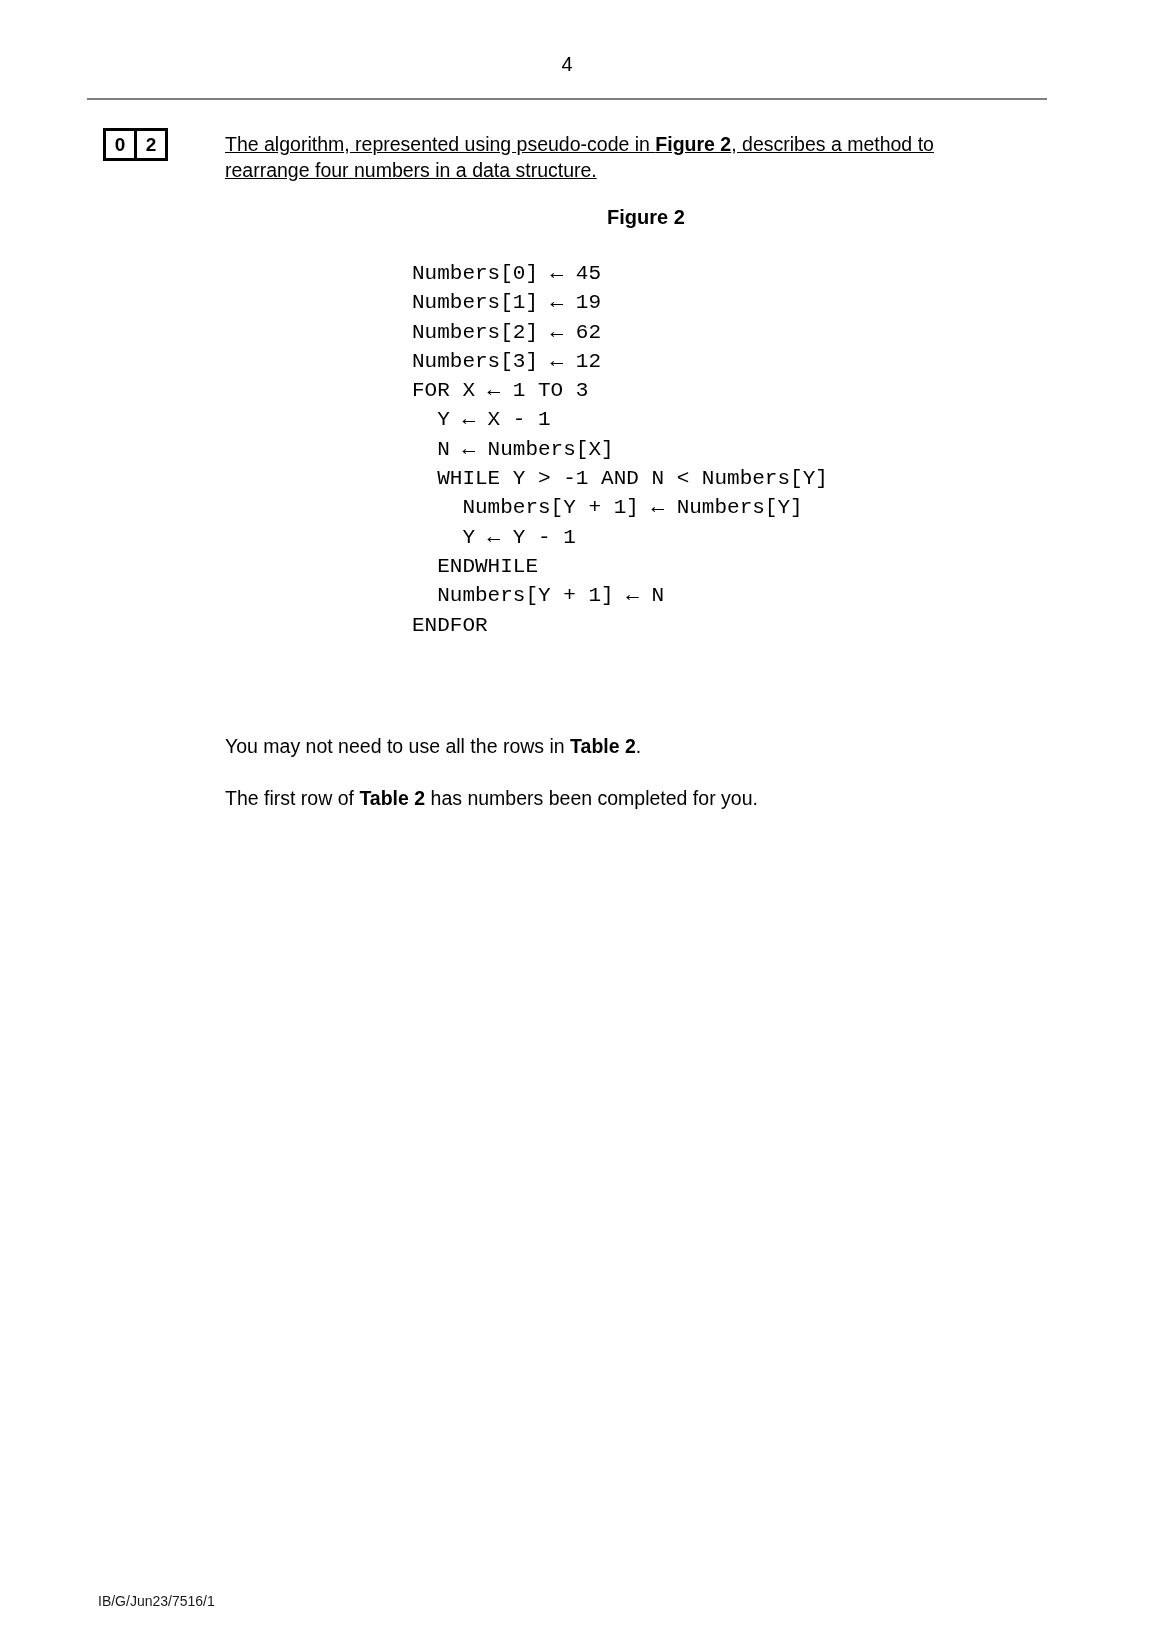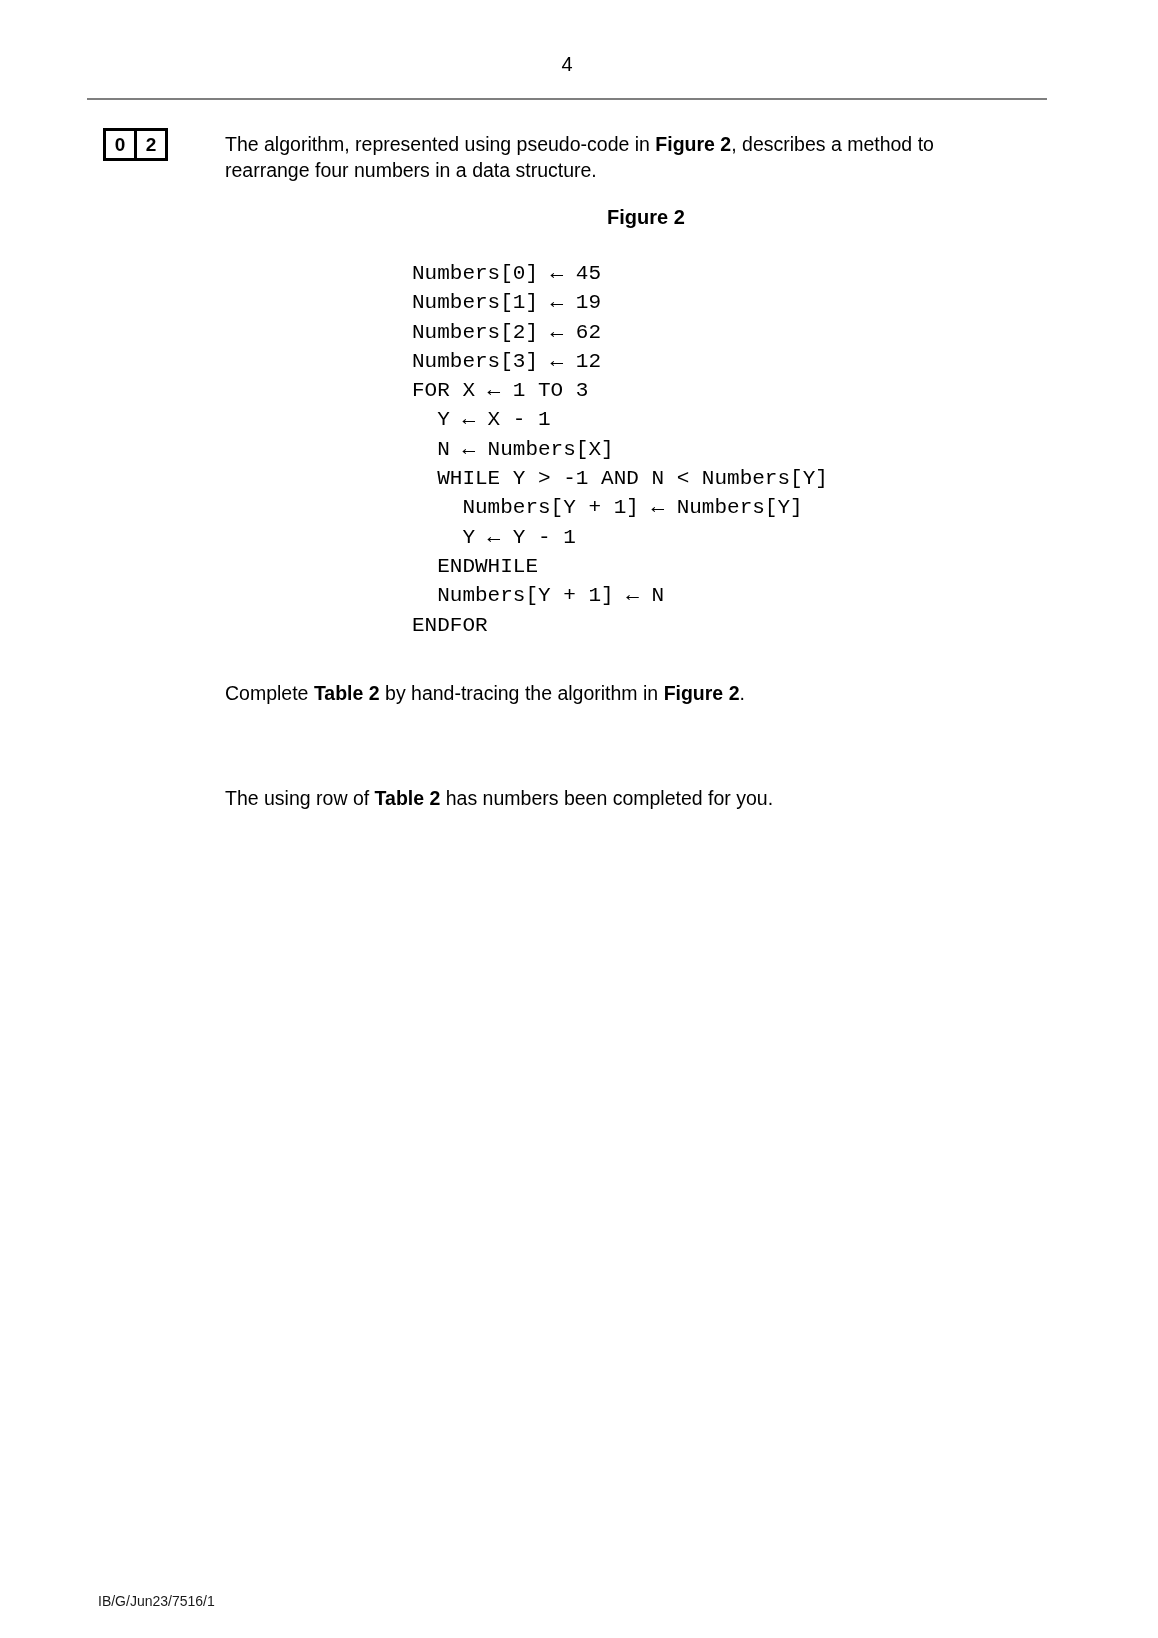--- a/index.html
+++ b/index.html
@@ -36,21 +36,21 @@
     font-size: 19px;
     font-weight: bold;
   }
   .qbox .cell + .cell { border-left: 3px solid #000; }
   .body-text {
     position: absolute;
     left: 225px;
     font-size: 19.5px;
     line-height: 26px;
   }
-  .intro { top: 131px; width: 790px; }
+  .intro { top: 131px; width: 790px; text-decoration: underline; }
   .figure-caption {
     position: absolute;
     top: 206px; left: 607px;
     font-size: 20px;
     font-weight: bold;
   }
   .code-block {
     position: absolute;
     top: 259px; left: 412px;
     margin: 0;
@@ -96,20 +96,20 @@
 FOR X ← 1 TO 3
   Y ← X - 1
   N ← Numbers[X]
   WHILE Y &gt; -1 AND N &lt; Numbers[Y]
     Numbers[Y + 1] ← Numbers[Y]
     Y ← Y - 1
   ENDWHILE
   Numbers[Y + 1] ← N
 ENDFOR</pre>
 
-  <div class="body-text p-complete"><span>Complete </span><b>Table 2</b><span> by hand-tracing the algorithm in </span><b>Figure 2</b><span>.</span></div>
 
+  <div class="body-text p-rows"><span>You may not need to use all the rows in </span><b>Table 2</b><span>.</span></div>
 
-  <div class="body-text p-firstrow"><span>The using row of </span><b>Table 2</b><span> has numbers been completed for you.</span></div>
+  <div class="body-text p-firstrow"><span>The first row of </span><b>Table 2</b><span> has numbers been completed for you.</span></div>
 
   <div class="footer-ref">IB/G/Jun23/7516/1</div>
 
 </div>
 
 </body></html>

